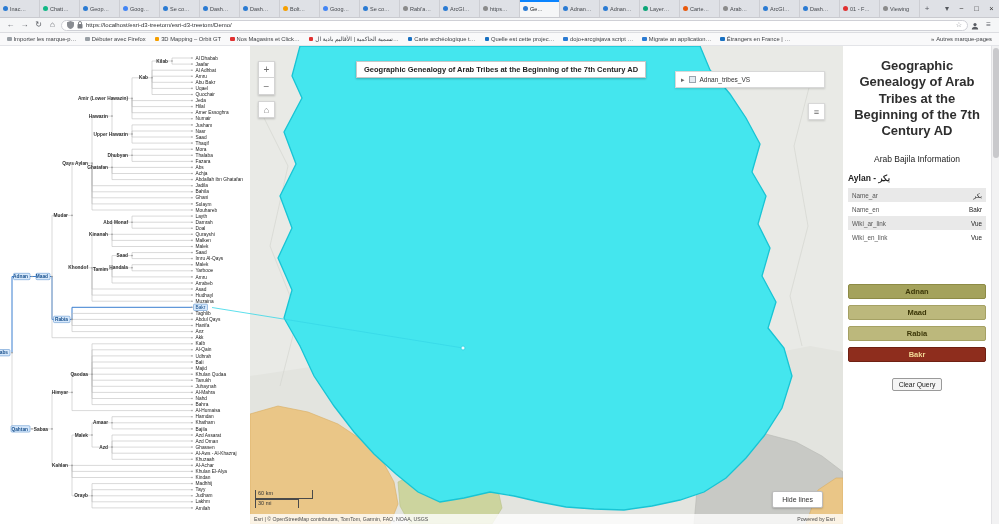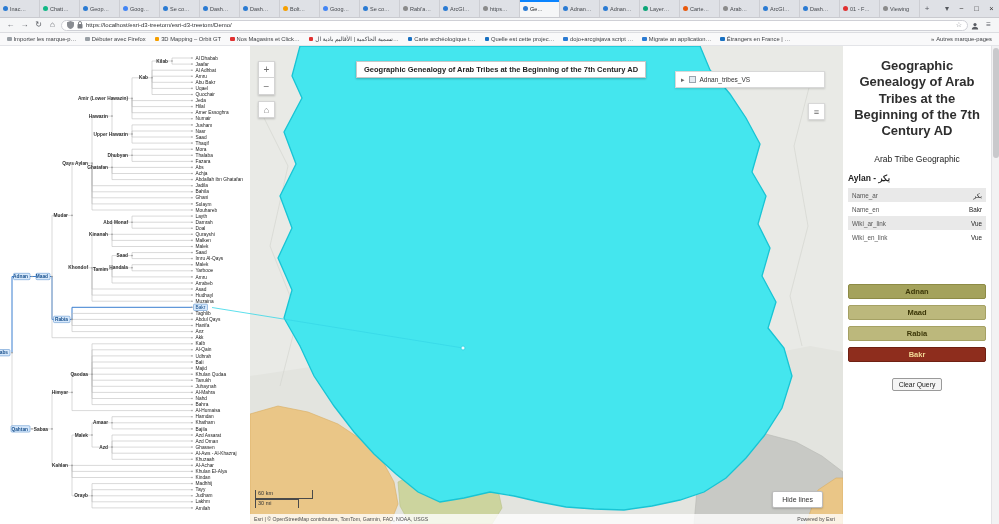--- a/index.html
+++ b/index.html
@@ -637,21 +637,21 @@
     <button class="hide-lines">Hide lines</button>
 
     <div class="attribution">
       <span>Esri | © OpenStreetMap contributors, TomTom, Garmin, FAO, NOAA, USGS</span>
       <span class="attr-right">Powered by Esri</span>
     </div>
   </div>
 
   <div class="sidebar">
     <div class="sb-title">Geographic Genealogy of Arab Tribes at the Beginning of the 7th Century AD</div>
-    <div class="sb-subtitle">Arab Tribe Geographic</div>
+    <div class="sb-subtitle">Arab Bajila Information</div>
     <div class="sb-tribe">Aylan - بكر</div>
     <table class="sb-table">
       <tbody>
           <tr>
             <td class="lbl">Name_ar</td>
             <td class="val">بكر</td>
           </tr>
           <tr>
             <td class="lbl">Name_en</td>
             <td class="val">Bakr</td>

